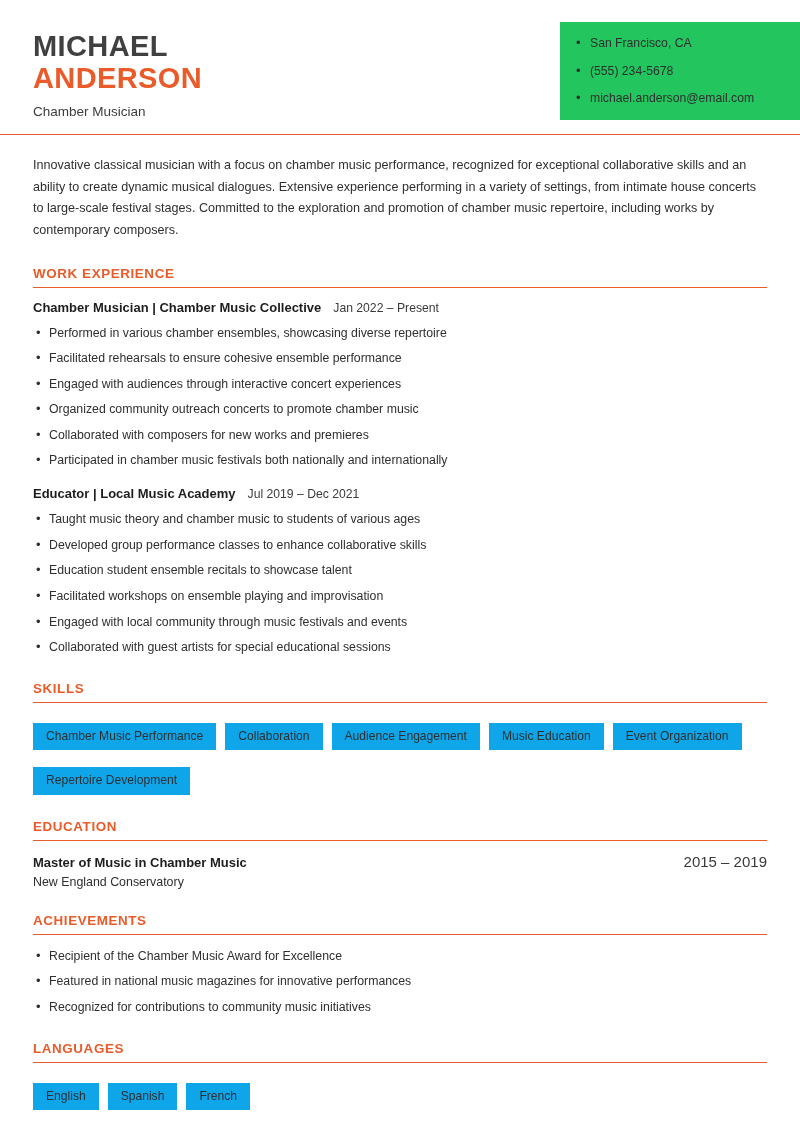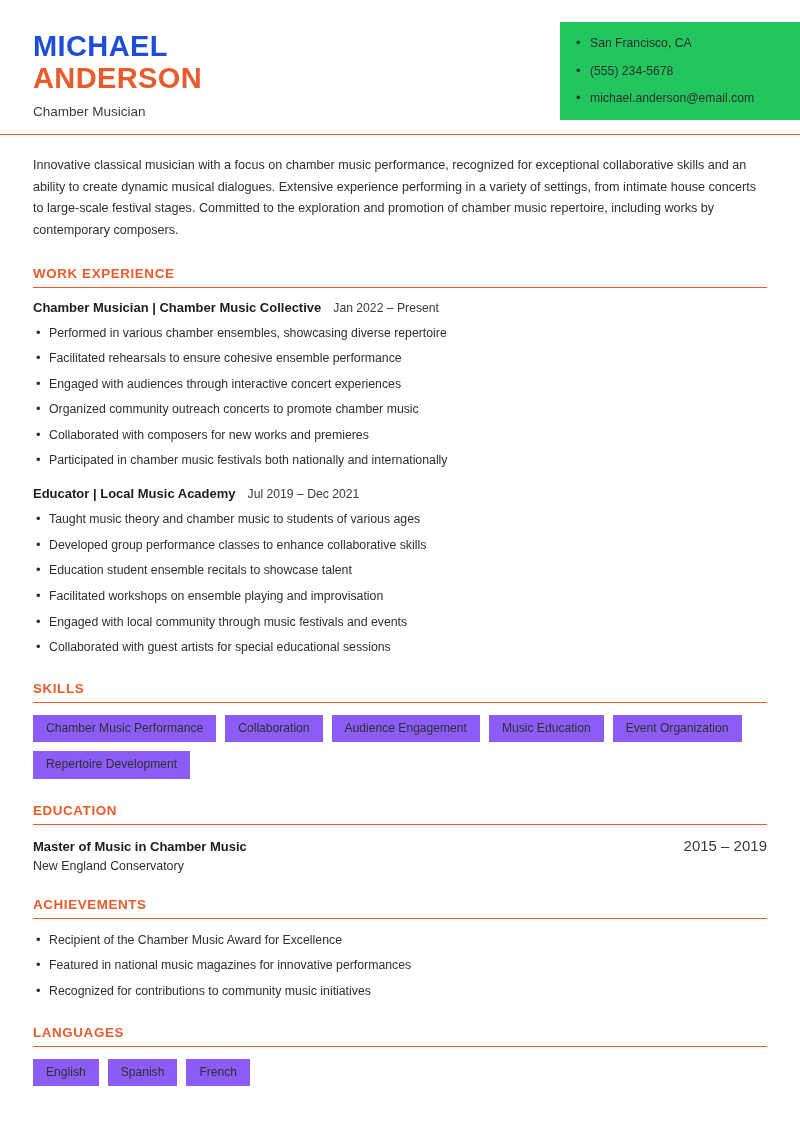--- a/index.html
+++ b/index.html
@@ -30,21 +30,21 @@
     padding: 22px 0 0 0;
   }
   .header-left {
     padding-left: 33px;
     padding-top: 8px;
   }
   .name-first {
     font-size: 29px;
     font-weight: bold;
     letter-spacing: 0.4px;
-    color: #1d4ed8;
+    color: #404040;
     line-height: 1.12;
   }
   .name-last {
     font-size: 29px;
     font-weight: bold;
     letter-spacing: 0.4px;
     color: #ea5b2a;
     line-height: 1.12;
   }
   .job-title {
@@ -163,26 +163,27 @@
   }
 
   
   .tags {
     display: flex;
     flex-wrap: wrap;
     gap: 9px;
     margin-top: 2px;
   }
   .tag {
-    background: #8b5cf6;
+    background: #0ea5e9;
     color: #2f2f2f;
     font-size: 12.1px;
     padding: 7px 13px;
     line-height: 1.1;
     white-space: nowrap;
+    margin-top: 8px;
   }
 
   
   .edu-head {
     display: flex;
     justify-content: space-between;
     align-items: baseline;
   }
   .edu-degree {
     font-size: 13px;

